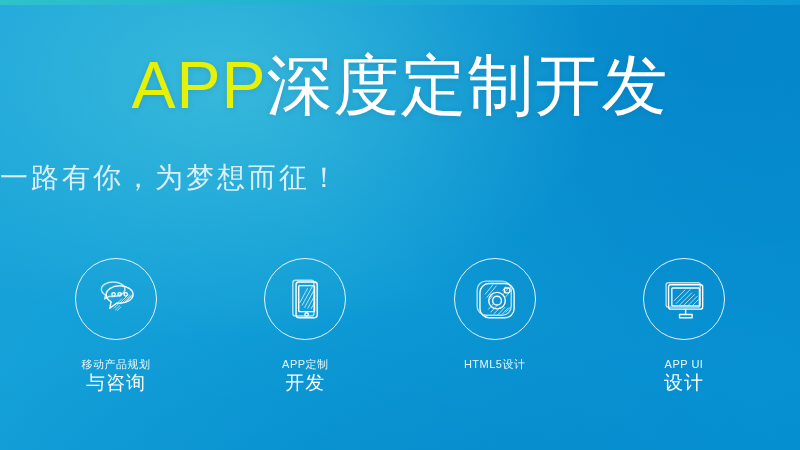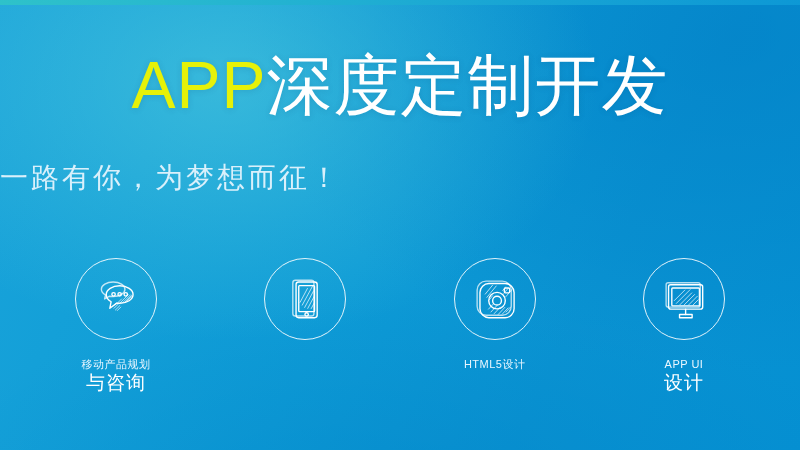--- a/index.html
+++ b/index.html
@@ -149,20 +149,24 @@
         <svg viewBox="0 0 64 64" fill="none" stroke="#ffffff" stroke-width="1.7" stroke-linecap="round" stroke-linejoin="round">
           <rect x="17" y="9" width="26" height="44" rx="3.2" opacity="0.7"></rect>
           <rect x="21" y="11" width="26" height="44" rx="3.2"></rect>
           <rect x="24.3" y="15.5" width="19.4" height="32" rx="1"></rect>
           <circle cx="34" cy="51" r="2.1"></circle>
           <g stroke-width="1" opacity="0.85">
             <path d="M26 36l9-17M28.6 39.5l12.5-23M31.6 42.4l11-20.5M35.4 43.6l8-15M39.6 43.8l4-7.4"></path>
           </g>
         </svg>
       </div>
+      <div class="label">
+        <span class="l1">APP定制</span>
+        <span class="l2">开发</span>
+      </div>
     </div>
 
     <div class="feature">
       <div class="circle">
         <svg viewBox="0 0 64 64" fill="none" stroke="#ffffff" stroke-width="1.7" stroke-linecap="round" stroke-linejoin="round">
           <rect x="10" y="10" width="42" height="42" rx="11" opacity="0.7"></rect>
           <rect x="13.5" y="13" width="42" height="42" rx="11"></rect>
           <circle cx="34.5" cy="34" r="10.2"></circle>
           <circle cx="34.5" cy="34" r="5.4"></circle>
           <rect x="43.5" y="18.5" width="6.6" height="6" rx="1.4"></rect>

